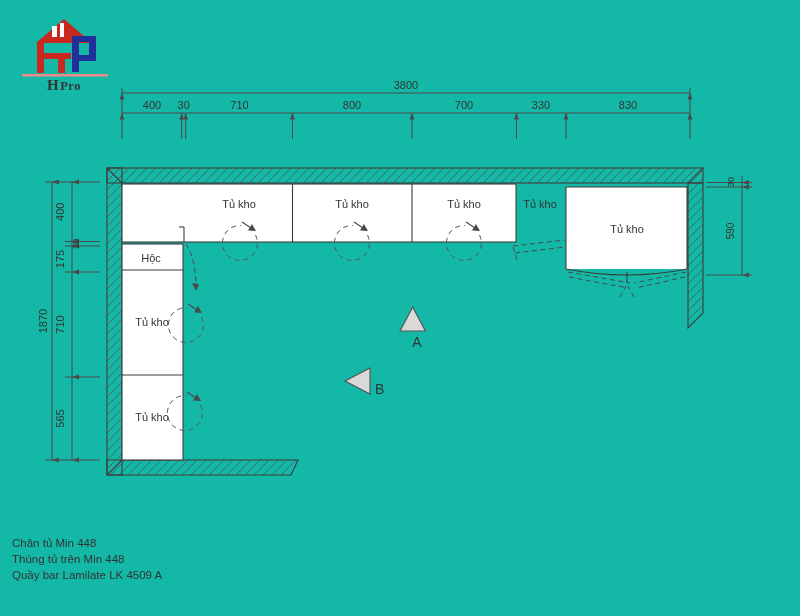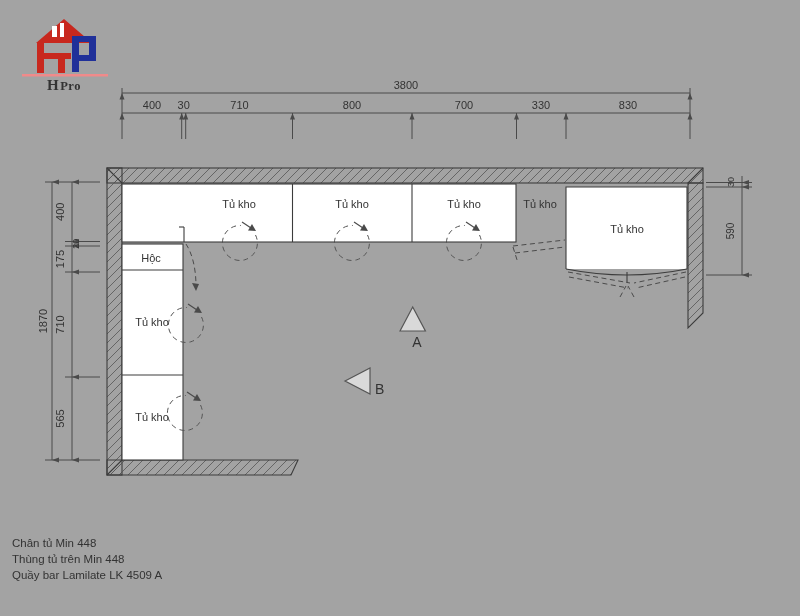--- a/index.html
+++ b/index.html
@@ -1,16 +1,16 @@
 <!DOCTYPE html>
 <html><head>
 <meta charset="utf-8">
 <style>
   html,body{margin:0;padding:0;background:#fff;}
-  .page{position:relative;width:800px;height:616px;background:#a3a3a3;overflow:hidden;
+  .page{position:relative;width:800px;height:616px;background:#14b8a6;overflow:hidden;
         font-family:"Liberation Sans","DejaVu Sans",sans-serif;}
   svg{position:absolute;left:0;top:0;}
   text{fill:#333;}
   .dimtxt{font-size:11px;}
   .cabtxt{font-size:11px;}
   .marktxt{font-size:14px;}
   .notetxt{font-size:11.5px;}
   .smalldim{font-size:9px;}
   .middim{font-size:10px;}
   .brand{font-family:"Liberation Serif","DejaVu Serif",serif;font-weight:bold;letter-spacing:.5px;}

